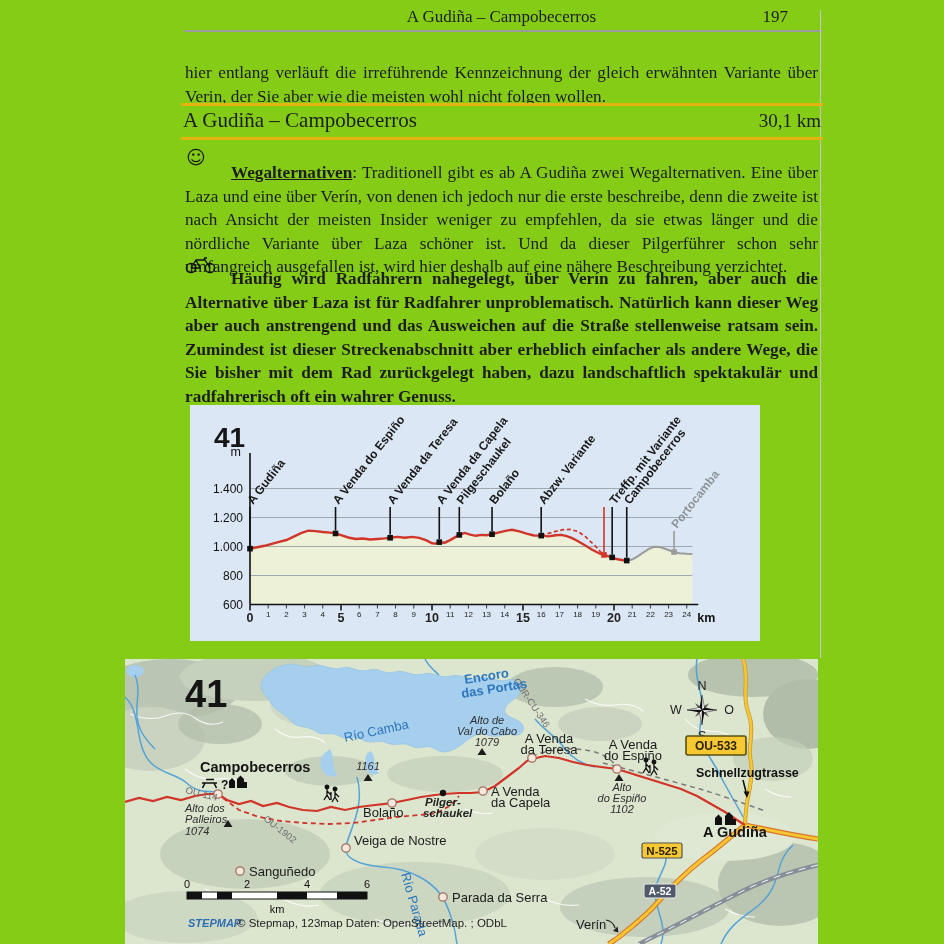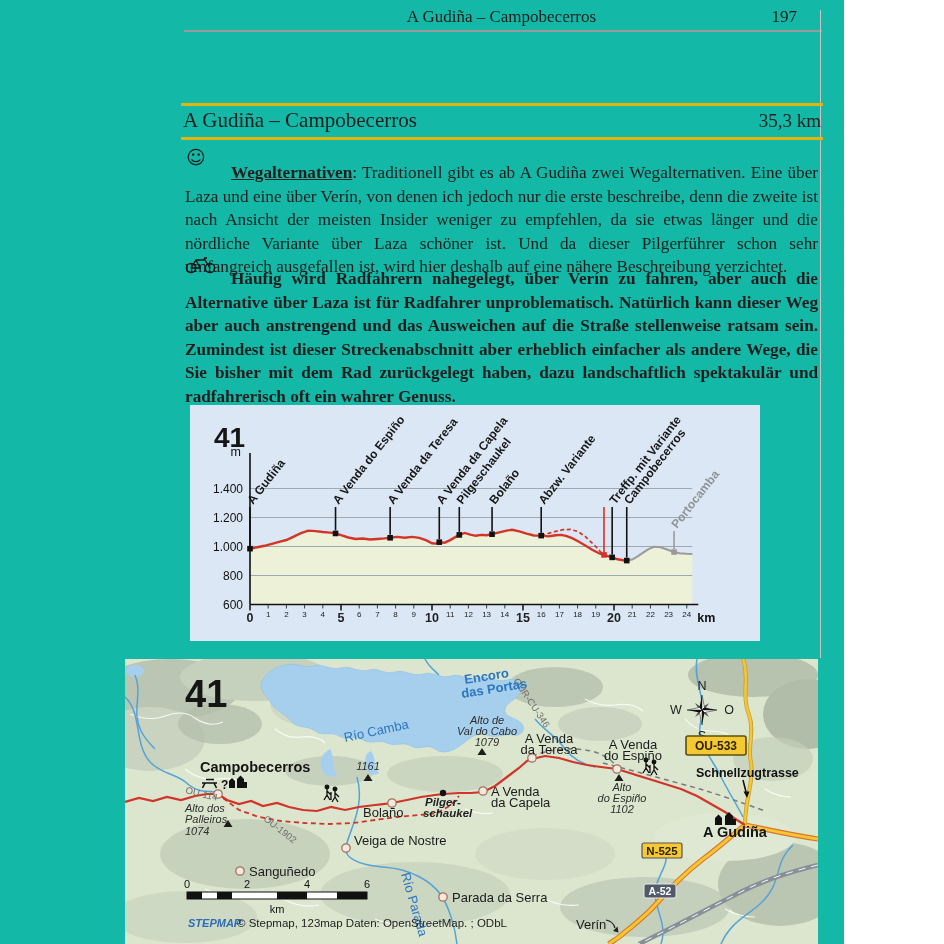--- a/index.html
+++ b/index.html
@@ -1,20 +1,20 @@
 <!DOCTYPE html>
 <html><head>
 <meta charset="utf-8">
 <style>
   html,body{margin:0;padding:0;background:#fff;}
-  .page{position:relative;width:844px;height:944px;background:#14b8a6;overflow:hidden;
+  .page{position:relative;width:944px;height:944px;background:#84cc16;overflow:hidden;
         font-family:"Liberation Serif",serif;color:#1d1d1d;}
   .abs{position:absolute;}
   .htitle{left:185px;top:7px;width:633px;text-align:center;font-size:17px;}
-  .hpage{left:185px;top:7px;width:612px;text-align:right;font-size:17px;}
+  .hpage{left:176px;top:7px;width:612px;text-align:right;font-size:17px;}
   .hrule{left:184px;top:30px;width:638px;height:2px;background:#9a9a9a;}
   .edge{left:820px;top:10px;width:1px;height:648px;background:#c6c6c6;}
   .bodytxt{font-size:17.2px;line-height:23.5px;text-align:justify;}
   .intro{left:185px;top:44px;width:633px;}
   .stagebar{left:181px;top:103px;width:638px;border-top:3px solid #e4b30c;border-bottom:3px solid #e4b30c;
             padding:2px 2px 4px 2px;display:flex;justify-content:space-between;align-items:baseline;}
   .stagetitle{font-size:21px;}
   .stagekm{font-size:19px;}
   .para1{left:185px;top:144px;width:633px;text-indent:46px;}
   .para2{left:185px;top:250px;width:633px;text-indent:46px;font-weight:bold;}
@@ -45,24 +45,25 @@
 </head>
 <body>
 
 <div class="page">
 
   <div class="abs htitle">A Gudiña – Campobecerros</div>
   <div class="abs hpage">197</div>
   <div class="abs hrule"></div>
   <div class="abs edge"></div>
 
+  <p class="abs bodytxt intro">hier entlang verläuft die irreführende Kennzeichnung der gleich erwähnten Variante über Verin, der Sie aber wie die meisten wohl nicht folgen wollen.</p>
 
   <div class="abs stagebar">
     <span class="stagetitle">A Gudiña – Campobecerros</span>
-    <span class="stagekm">35,3 km</span>
+    <span class="stagekm">30,1 km</span>
   </div>
 
   <span class="abs smiley">☺</span>
   <p class="abs bodytxt para1"><span class="lead">Wegalternativen</span><span>: Traditionell gibt es ab A Gudiña zwei Wegalternativen. Eine über Laza und eine über Verín, von denen ich jedoch nur die erste beschreibe, denn die zweite ist nach Ansicht der meisten Insider weniger zu empfehlen, da sie etwas länger und die nördliche Variante über Laza schöner ist. Und da dieser Pilgerführer schon sehr umfangreich ausgefallen ist, wird hier deshalb auf eine nähere Beschreibung verzichtet.</span></p>
 
   <span class="abs bikeicon">
     <svg width="34" height="19" viewBox="0 0 34 19">
       <circle cx="7" cy="13" r="4.6" fill="none" stroke="#111" stroke-width="1.4"></circle>
       <circle cx="26" cy="13" r="4.6" fill="none" stroke="#111" stroke-width="1.4"></circle>
       <path d="M7,13 L12,5 L21,5 L26,13 M12,5 L16,13 L7,13 M20,3 L23,3 M21,5 L20,3" fill="none" stroke="#111" stroke-width="1.4"></path>

